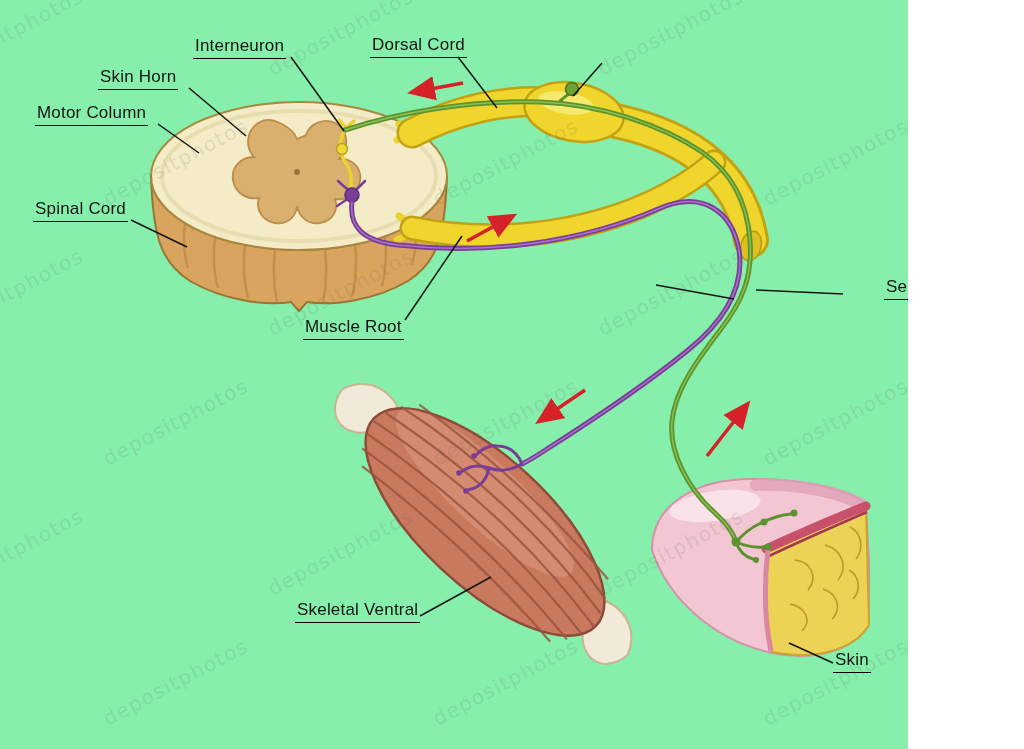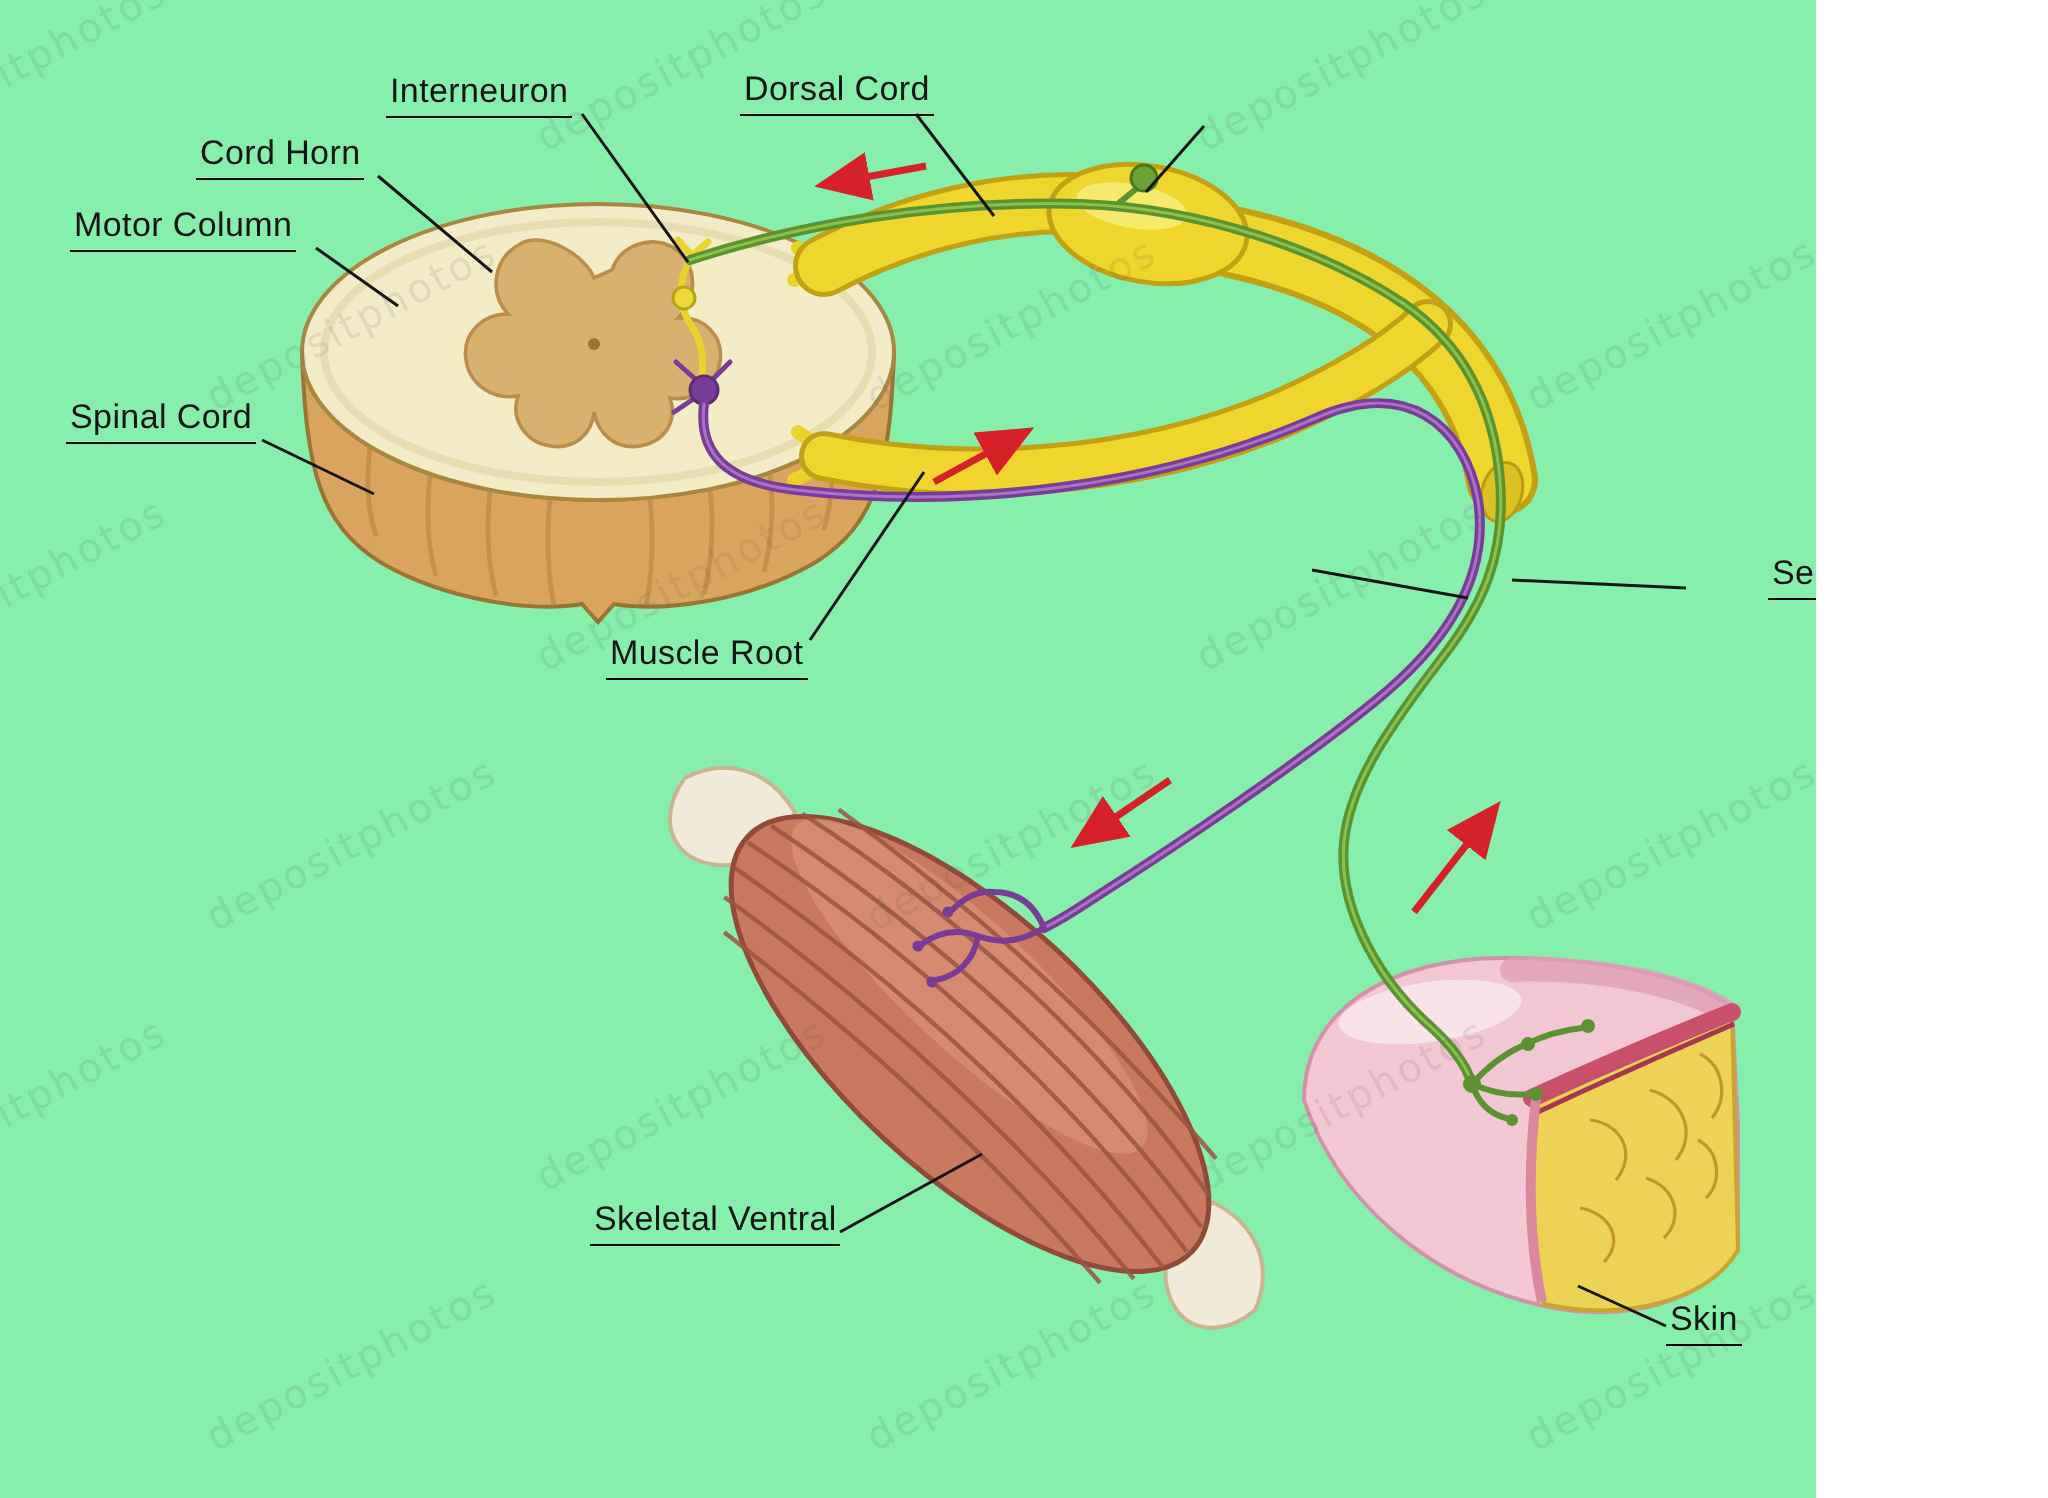--- a/index.html
+++ b/index.html
@@ -161,21 +161,21 @@
       <line x1="405" y1="320" x2="462" y2="236"></line>
       <line x1="656" y1="285" x2="734" y2="299"></line>
       <line x1="843" y1="294" x2="756" y2="290"></line>
       <line x1="420" y1="616" x2="491" y2="577"></line>
       <line x1="833" y1="663" x2="789" y2="643"></line>
     </g>
   </svg>
 
   <div class="label" style="left:193px;top:36px">Interneuron</div>
   <div class="label" style="left:370px;top:35px">Dorsal Cord</div>
-  <div class="label" style="left:98px;top:67px">Cord Horn</div>
+  <div class="label" style="left:98px;top:67px">Skin Horn</div>
   <div class="label" style="left:35px;top:103px">Motor Column</div>
   <div class="label" style="left:33px;top:199px">Spinal Cord</div>
   <div class="label" style="left:303px;top:317px">Muscle Root</div>
   <div class="label" style="left:884px;top:277px">Sensory Neuron</div>
   <div class="label" style="left:295px;top:600px">Skeletal Ventral</div>
   <div class="label" style="left:833px;top:650px">Skin</div>
 
   <div id="wm-layer">
       <span class="wm" style="left: -70px; top: 20px;">depositphotos</span>
       <span class="wm" style="left: 260px; top: 20px;">depositphotos</span>

